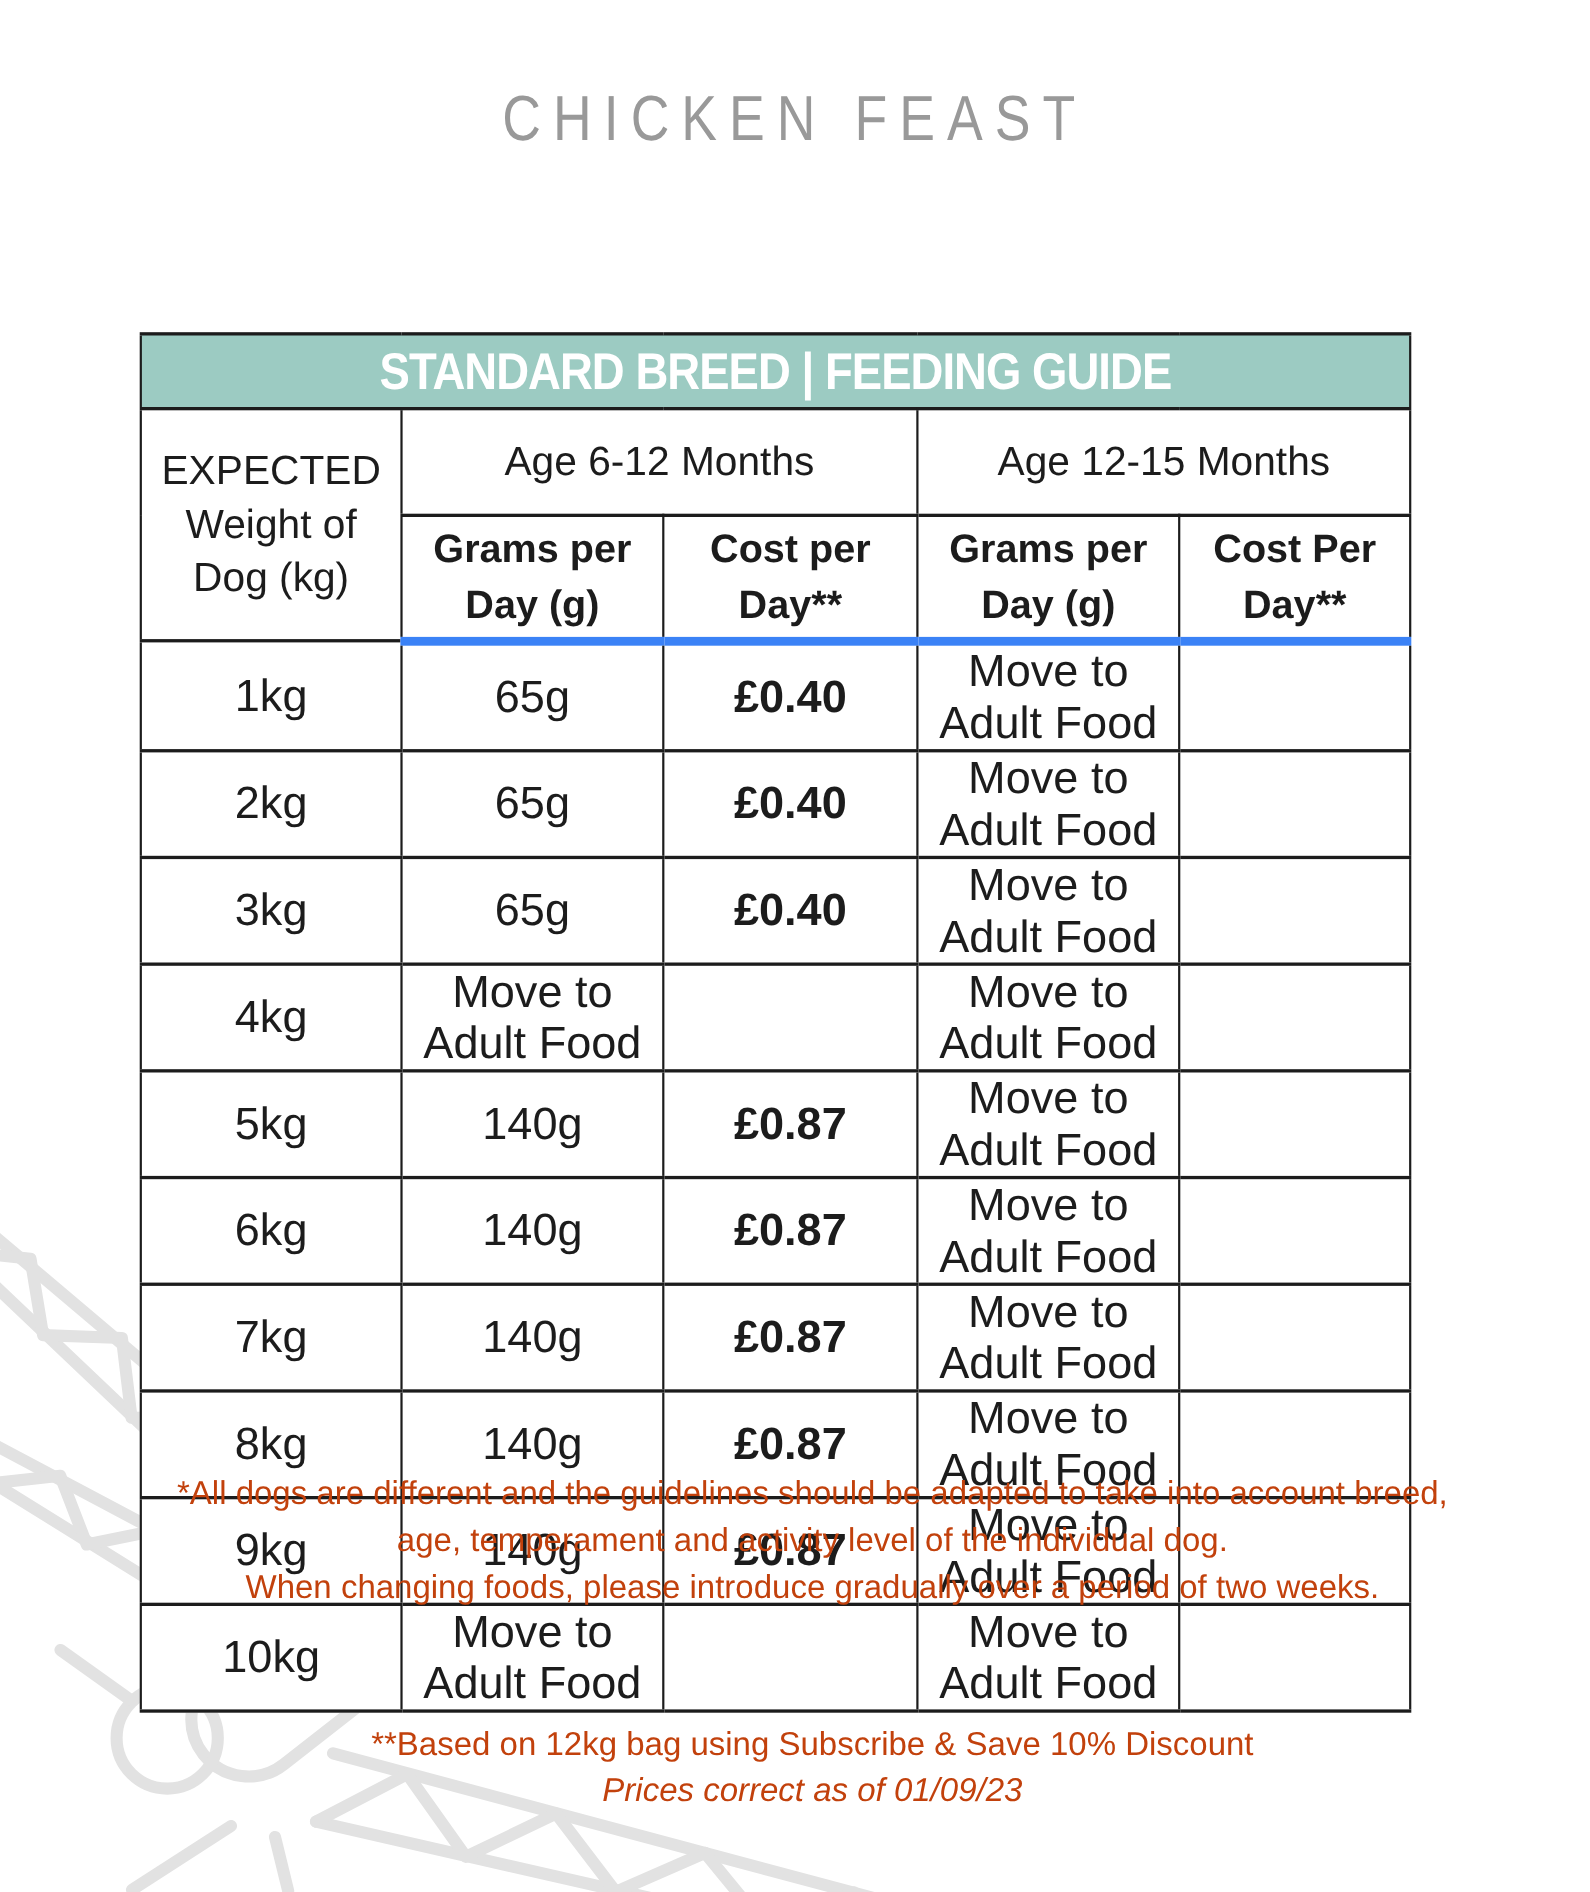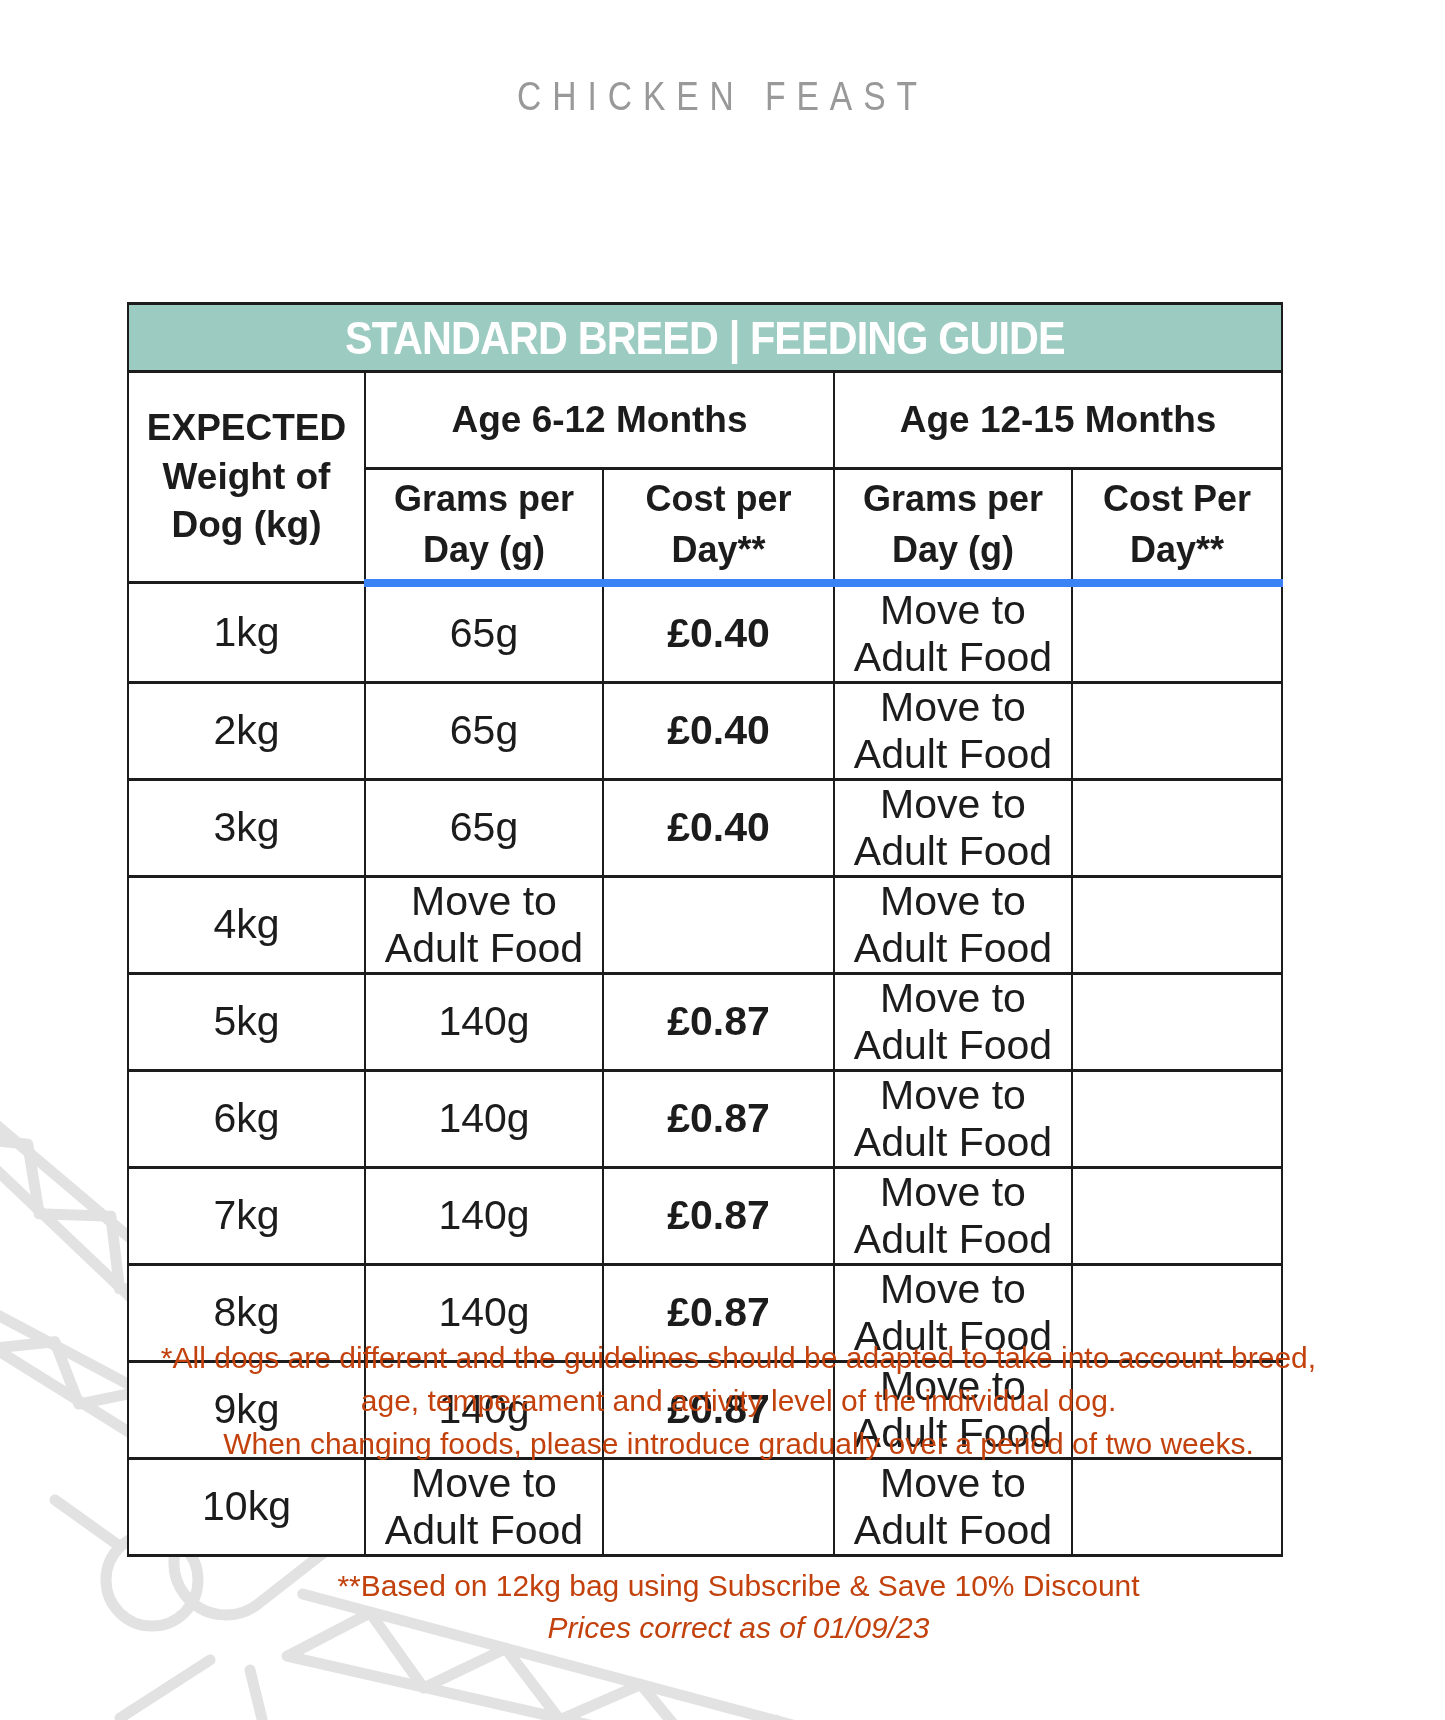--- a/index.html
+++ b/index.html
@@ -20,21 +20,21 @@
     width:1000px; height:630px;
     pointer-events:none;
   }
   .watermark * { stroke:#e2e2e2; stroke-width:11; fill:none; stroke-linecap:round; stroke-linejoin:round; }
 
   
   .brand-title {
     position:absolute;
     top:74px; left:0; width:100%;
     text-align:center;
-    font-size:40px;
+    font-size:58px;
     font-weight:400;
     color:#999999;
     letter-spacing:13px;
   }
   .brand-title .squish { display:inline-block; transform:scaleX(0.84); transform-origin:center; }
 
   
   table.feeding {
     position:absolute;
     left:127px; top:302px;
@@ -54,21 +54,21 @@
   }
   tr.banner th {
     height:68px;
     background:#9ccbc2;
     color:#ffffff;
     font-size:47px;
     font-weight:700;
     border-bottom:3px solid #1c1c1c;
   }
   tr.banner .squish { display:inline-block; transform:scaleX(0.88); transform-origin:center; letter-spacing:-1px; }
-  tr.agerow th { height:97px; font-size:37px; font-weight:700; background:#ffffff; }
+  tr.agerow th { height:97px; font-size:37px; font-weight:400; background:#ffffff; }
   th.corner { font-size:37px; font-weight:700; white-space:pre-line; line-height:1.32; background:#ffffff; }
   tr.subrow th { height:114px; font-size:36px; font-weight:700; white-space:pre-line; line-height:1.42; background:#ffffff;
                  border-bottom:8px solid #3b82f6; }
   tr.datarow { height:64px; }
   tr.datarow td { font-size:41px; background:#ffffff; }
   td.cost { font-weight:700; font-size:40px; }
   td.move { font-size:27px; }
   td.empty { background:#dadcda; }
 
   

